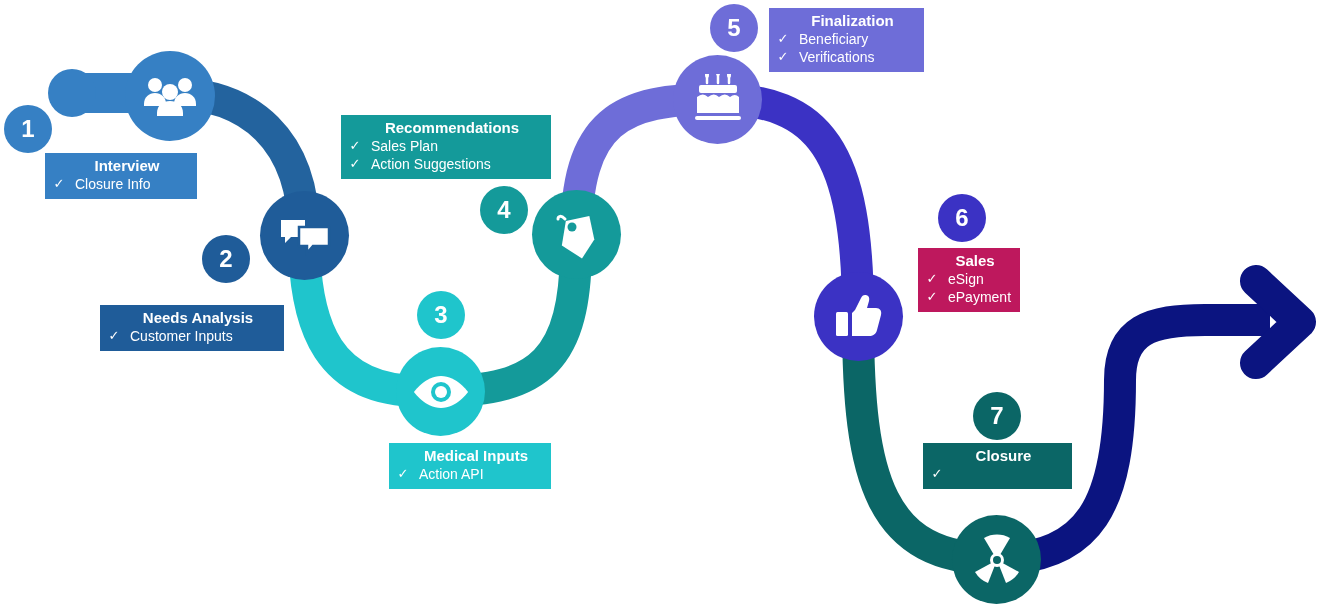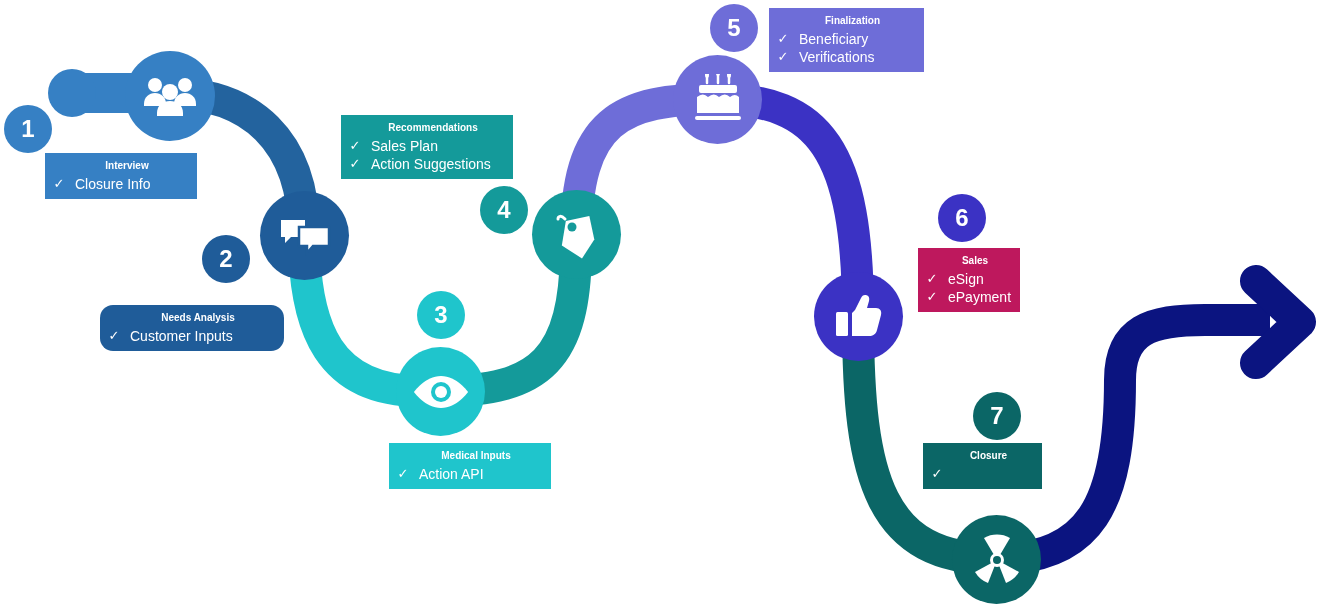--- a/index.html
+++ b/index.html
@@ -29,21 +29,21 @@
   }
 
   
   .label-box{
     position:absolute;
     color:#ffffff;
     padding:4px 8px 6px 6px;
     box-sizing:border-box;
   }
   .label-title{
-    font-weight:bold;font-size:10px;line-height:18px;
+    font-weight:bold;font-size:15px;line-height:18px;
     text-align:center;padding-left:14px;white-space:nowrap;
   }
   .label-item{
     display:flex;align-items:flex-start;
     font-size:14px;line-height:18px;white-space:nowrap;
   }
   .chk{
     width:16px;flex:0 0 16px;text-align:center;
     font-size:13px;line-height:18px;
   }
@@ -103,21 +103,21 @@
     </div>
   </div>
 
   <div class="node" style="left:260px;top:191px;width:89px;height:89px;background:#1F5C99;">
     <svg width="52" height="40" viewBox="0 0 52 40">
       <path d="M2 4h24v17H12l-6 6v-6H2z" fill="#fff"></path>
       <path d="M20 11h30v19H34l-6 7v-7h-8z" fill="#fff" stroke="#1F5C99" stroke-width="2.5"></path>
     </svg>
   </div>
   <div class="badge" style="left:202px;top:235px;width:48px;height:48px;background:#1F5C99;font-size:24px;">2</div>
-  <div class="label-box" style="left:100px;top:305px;width:184px;background:#1F5C99;border-radius:13px;">
+  <div class="label-box" style="left:100px;top:305px;width:184px;background:#1F5C99;">
     <div class="label-title">Needs Analysis</div>
     <div class="label-item">
       <span class="chk">✓</span>
       <span class="item-txt">Customer Inputs</span>
     </div>
   </div>
 
   <div class="node" style="left:396px;top:347px;width:89px;height:89px;background:#1FC5CC;">
     <svg width="60" height="36" viewBox="0 0 60 36">
       <path d="M30 2C14 2 3 18 3 18s11 16 27 16 27-16 27-16S46 2 30 2z" fill="#fff"></path>
@@ -135,21 +135,21 @@
   </div>
 
   <div class="node" style="left:532px;top:190px;width:89px;height:89px;background:#149A9A;">
     <svg width="50" height="50" viewBox="0 0 50 50">
       <path d="M17 9 L41 9 L41 33 L25 49 L8 32 L17 9 Z" fill="#fff" transform="rotate(-12 25 25)"></path>
       <circle cx="20" cy="17" r="4.5" fill="#149A9A"></circle>
       <path d="M13 9 C9 5, 6 6, 6 9" stroke="#fff" stroke-width="3" fill="none" stroke-linecap="round"></path>
     </svg>
   </div>
   <div class="badge" style="left:480px;top:186px;width:48px;height:48px;background:#149A9A;font-size:24px;">4</div>
-  <div class="label-box" style="left:341px;top:115px;width:172px;background:#149A9A;">
+  <div class="label-box" style="left:341px;top:115px;width:210px;background:#149A9A;">
     <div class="label-title">Recommendations</div>
     <div class="label-item">
       <span class="chk">✓</span>
       <span class="item-txt">Sales Plan</span>
     </div>
     <div class="label-item">
       <span class="chk">✓</span>
       <span class="item-txt">Action Suggestions</span>
     </div>
   </div>
@@ -203,20 +203,20 @@
       <g fill="#fff">
         <path d="M26 26 L13 4 A26 26 0 0 1 39 4 Z"></path>
         <path d="M26 26 L48 38 A26 26 0 0 1 35 49 Z"></path>
         <path d="M26 26 L17 49 A26 26 0 0 1 4 38 Z"></path>
       </g>
       <circle cx="26" cy="26" r="7" fill="#fff"></circle>
       <circle cx="26" cy="26" r="4" fill="#0B6666"></circle>
     </svg>
   </div>
   <div class="badge" style="left:973px;top:392px;width:48px;height:48px;background:#0B6666;font-size:24px;">7</div>
-  <div class="label-box" style="left:923px;top:443px;width:119px;background:#0B6666;">
+  <div class="label-box" style="left:923px;top:443px;width:149px;background:#0B6666;">
     <div class="label-title">Closure</div>
     <div class="label-item">
       <span class="chk">✓</span>
     </div>
   </div>
 
 </div>
 
 </body></html>

